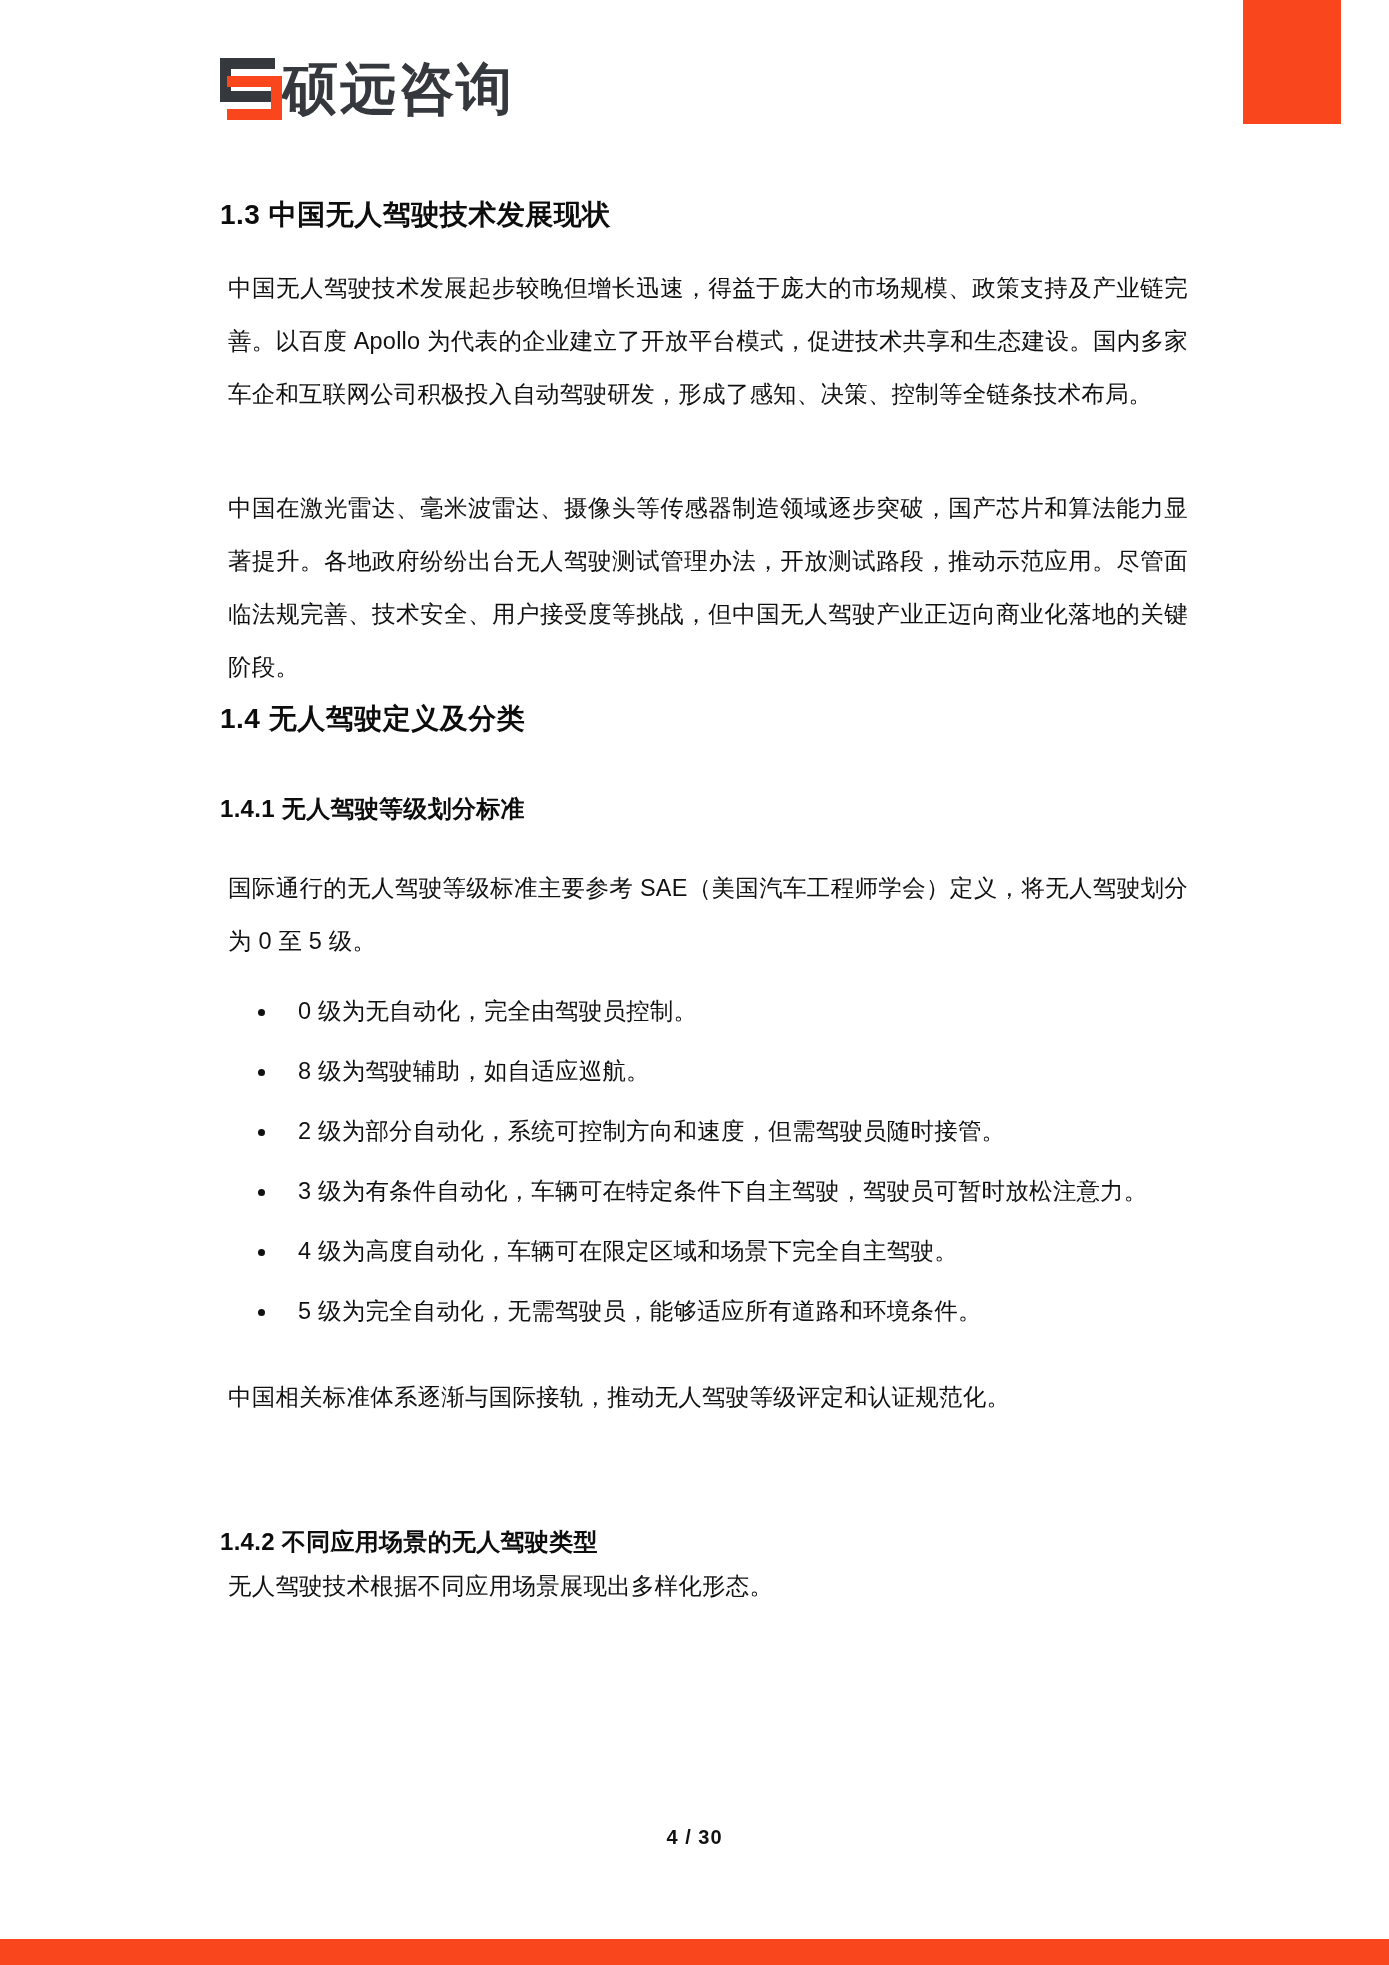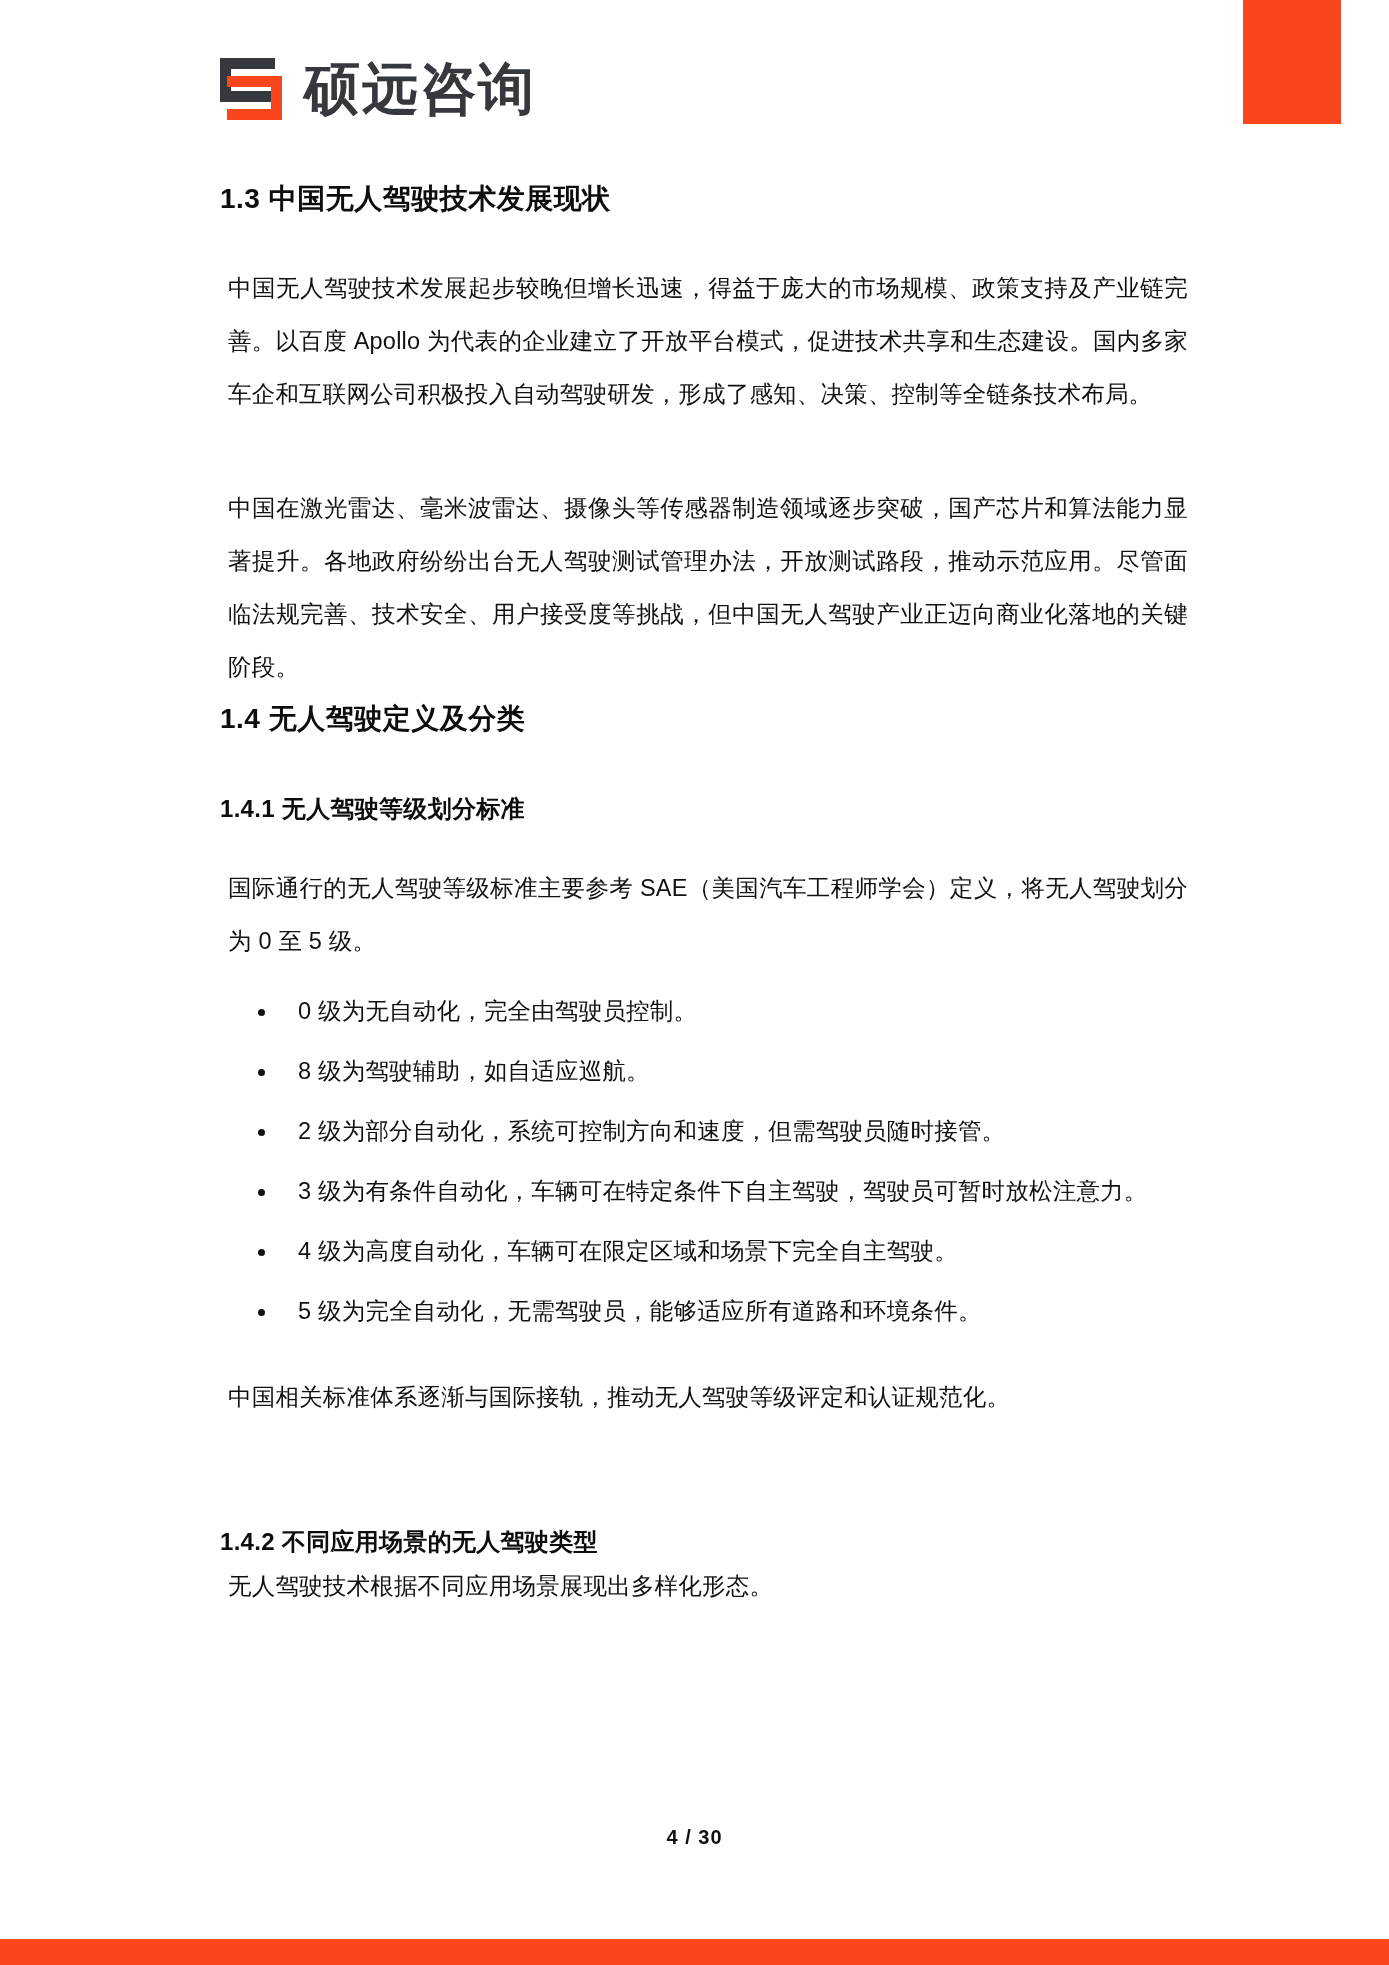--- a/index.html
+++ b/index.html
@@ -49,21 +49,20 @@
     position: absolute;
     left: 207px;
     top: 0;
     width: 975px;
   }
 
   
   .brand {
     display: flex;
     align-items: center;
-    gap: 22px;
     padding-top: 46px;
     padding-left: 13px;
     height: 132px;
   }
   .logo-mark {
     width: 62px;
     height: 62px;
     position: relative;
     flex: none;
   }
@@ -139,21 +138,21 @@
     letter-spacing: 0.5px;
     margin: 0 0 0 0;
   }
   h3.sec-h3 {
     font-size: 24px;
     font-weight: 700;
     color: #0d0d0d;
     letter-spacing: 0.3px;
   }
 
-  .h2-1-3 { position: absolute; left: 13px; top: 180px; }
+  .h2-1-3 { position: absolute; left: 13px; top: 196px; }
   .h2-1-4 { position: absolute; left: 13px; top: 700px; }
   .h3-1-4-1 { position: absolute; left: 13px; top: 793px; }
   .h3-1-4-2 { position: absolute; left: 13px; top: 1493px; margin-top: 33px; }
 
   
   p.para {
     position: absolute;
     left: 13px;
     width: 960px;
     font-size: 23.5px;

